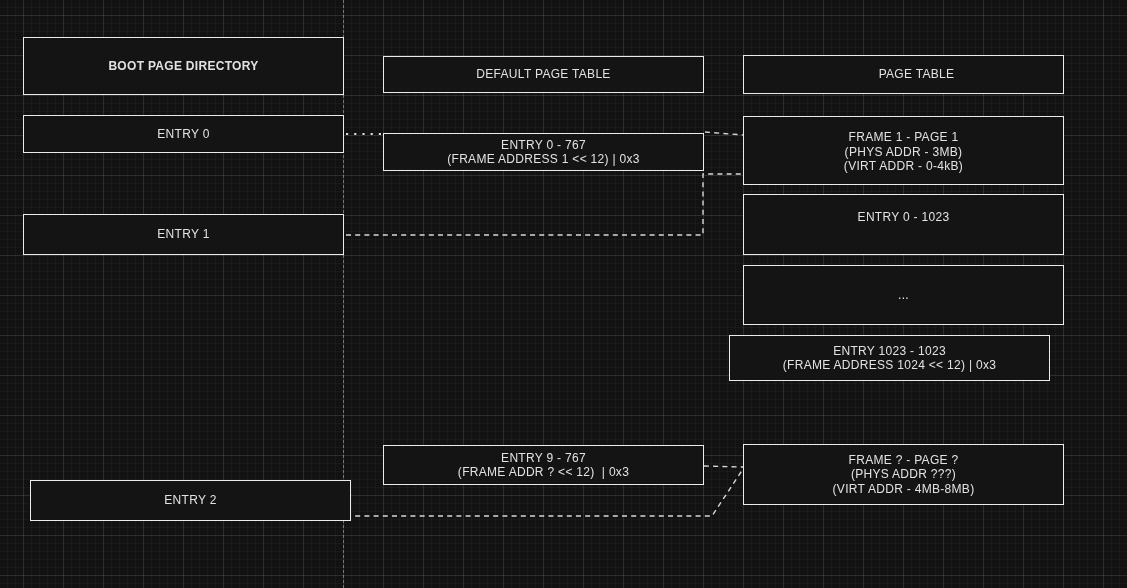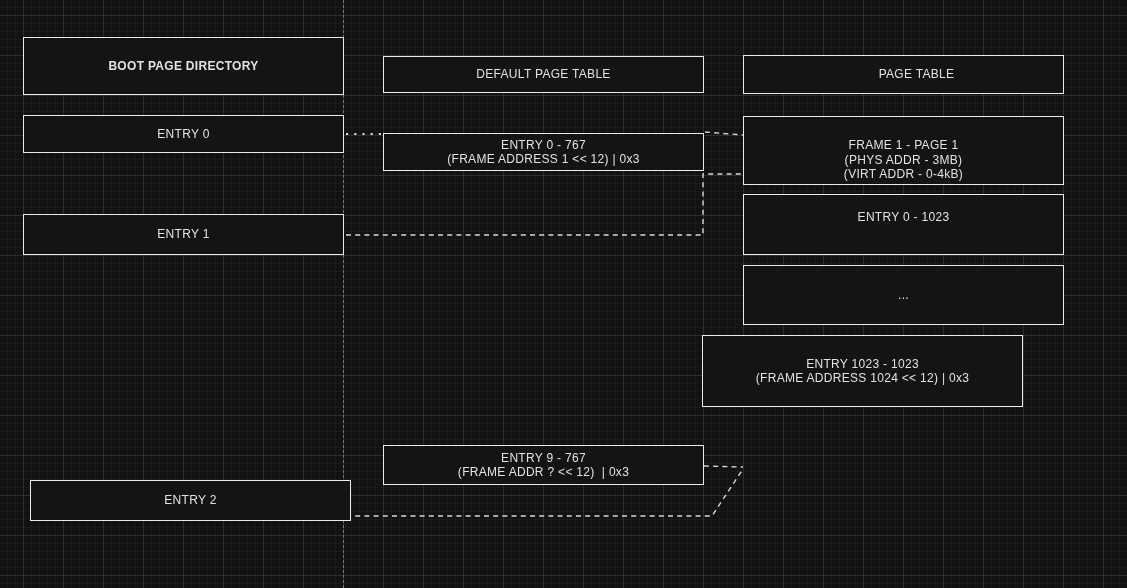--- a/index.html
+++ b/index.html
@@ -24,21 +24,21 @@
   .node{
     position:absolute;box-sizing:border-box;
     background:#141414;
     border:1.5px solid #ebebeb;
     color:#e2e2e2;
     font-size:12px;line-height:14.5px;letter-spacing:0.3px;
     display:flex;flex-direction:column;align-items:center;justify-content:center;
     text-align:center;
   }
   .node .line{display:block;white-space:pre;min-height:14.5px;}
-  .node.top-align{justify-content:flex-start;padding-top:21px;}
+  .node.top-align{justify-content:flex-start;padding-top:13px;}
   svg.wires{position:absolute;top:0;left:0;pointer-events:none;}
   svg.wires path{fill:none;stroke:#d8d8d8;}
   path.dashed{stroke-width:1.4;stroke-dasharray:5 4.2;}
   path.dotted{stroke-width:2.2;stroke-dasharray:2.2 6;}
 </style>
 </head>
 <body>
 
 <div class="canvas">
 
@@ -94,19 +94,24 @@
 
   <div class="node" style="left:743px;top:194px;width:321px;height:61px;">
     <span class="line">ENTRY 0 - 1023</span>
     <span class="line"></span>
   </div>
 
   <div class="node" style="left:743px;top:265px;width:321px;height:60px;">
     <span class="line">...</span>
   </div>
 
-  <div class="node" style="left:702px;top:335px;width:321px;height:72px;">
+  <div class="node" style="left:729px;top:335px;width:321px;height:46px;">
     <span class="line">ENTRY 1023 - 1023</span>
     <span class="line">(FRAME ADDRESS 1024 &lt;&lt; 12) | 0x3</span>
   </div>
 
+  <div class="node" style="left:743px;top:444px;width:321px;height:61px;">
+    <span class="line">FRAME ? - PAGE ?</span>
+    <span class="line">(PHYS ADDR ???)</span>
+    <span class="line">(VIRT ADDR - 4MB-8MB)</span>
+  </div>
 
 </div>
 
 </body></html>

